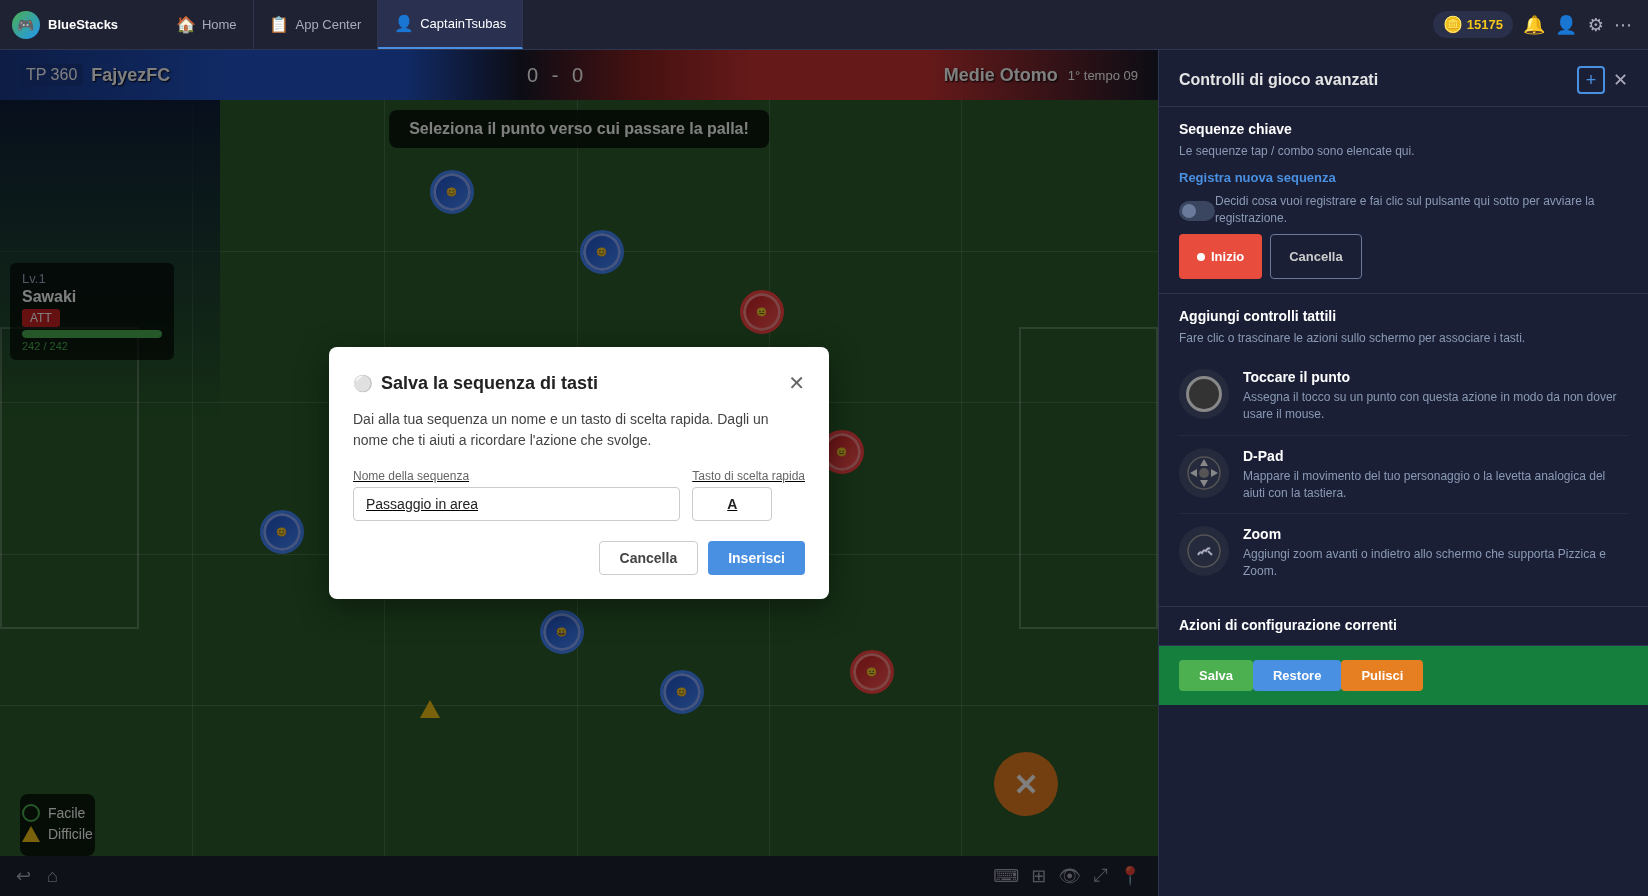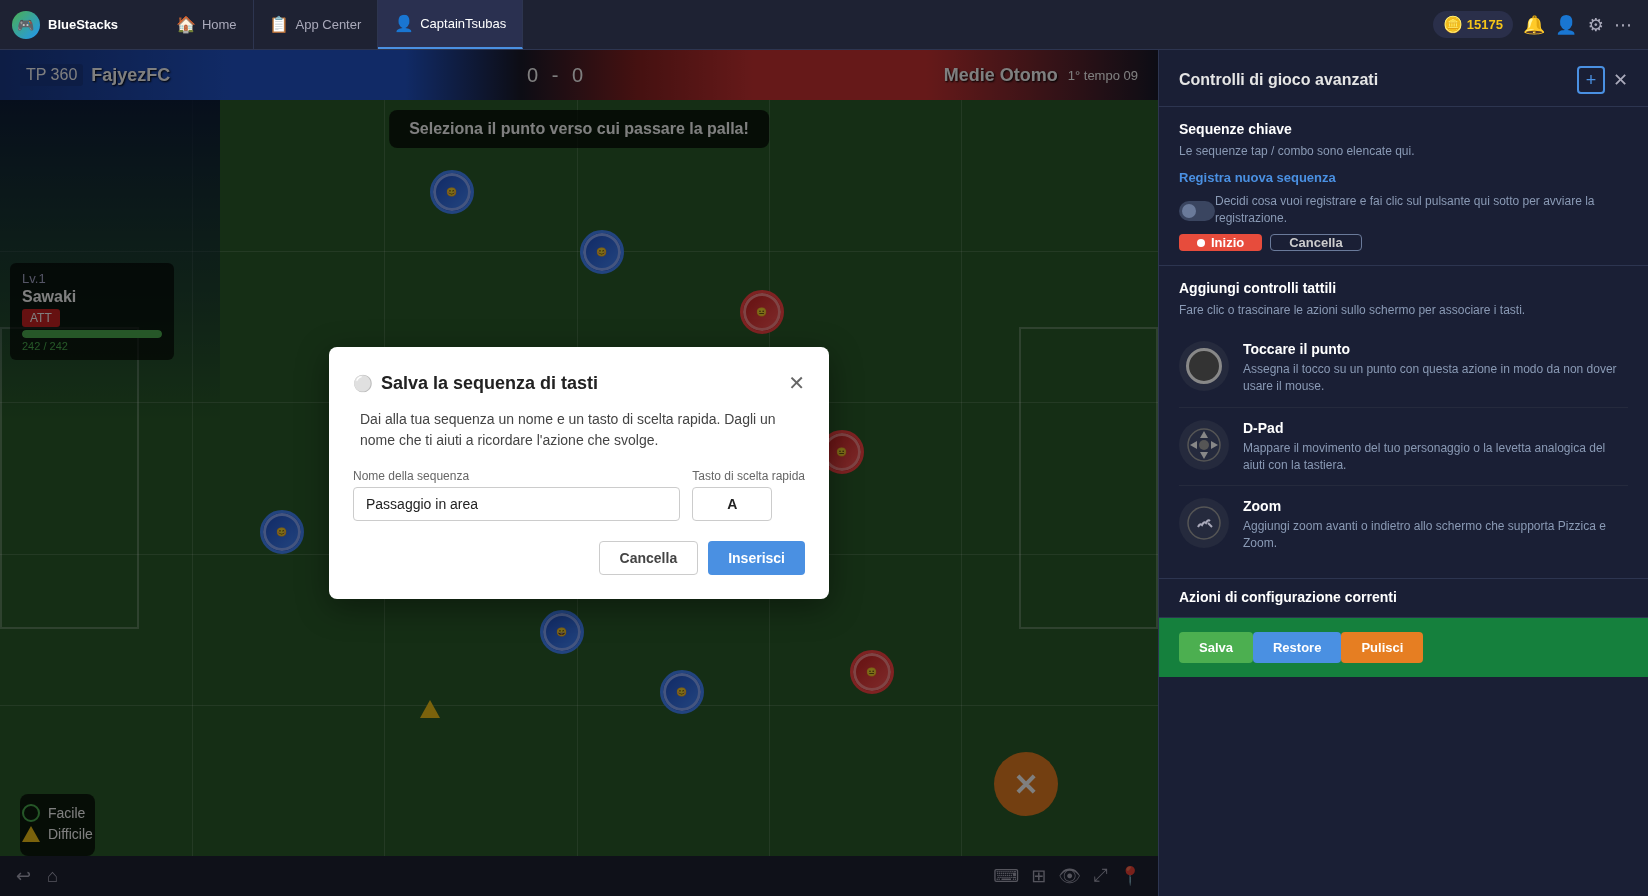--- a/index.html
+++ b/index.html
@@ -151,21 +151,21 @@
       background: #6a7a9a; border-radius: 50%;
       transition: 0.2s;
     }
     .toggle input:checked + .toggle-slider { background: #4a90e2; }
     .toggle input:checked + .toggle-slider:before { background: #fff; transform: translateX(16px); }
     .toggle-desc { color: #8a9ab5; font-size: 12px; line-height: 1.4; flex: 1; }
 
     
     .btn-row { display: flex; gap: 8px; margin-top: 8px; }
     .btn {
-      padding: 0 18px; border-radius: 4px; border: none; cursor: pointer;
+      padding: 14px 18px; border-radius: 4px; border: none; cursor: pointer;
       font-size: 13px; font-weight: 600;
     }
     .btn-red { background: #e74c3c; color: #fff; display: flex; align-items: center; gap: 6px; }
     .btn-red .dot { width: 8px; height: 8px; background: #fff; border-radius: 50%; }
     .btn-outline { background: transparent; border: 1px solid #6a7a9a; color: #ccc; }
 
     
     .control-item {
       display: flex; align-items: flex-start; gap: 14px;
       padding: 12px 0; border-bottom: 1px solid #252a3d;
@@ -200,22 +200,22 @@
       position: relative; box-shadow: 0 8px 32px rgba(0,0,0,0.4);
     }
     .modal-header {
       display: flex; align-items: center; justify-content: space-between;
       margin-bottom: 14px;
     }
     .modal-title-row { display: flex; align-items: center; gap: 8px; }
     .modal-icon { font-size: 16px; }
     .modal-title { font-size: 18px; font-weight: 700; color: #222; }
     .modal-close { font-size: 20px; color: #666; cursor: pointer; background: none; border: none; }
-    .modal-body { color: #444; font-size: 14px; line-height: 1.5; margin-bottom: 18px; margin-left: 7px; }
-    .modal-fields { display: flex; gap: 12px; margin-bottom: 20px; }
+    .modal-body { color: #444; font-size: 14px; line-height: 1.5; margin-bottom: 18px; }
+    .modal-fields { display: flex; gap: 12px; margin-bottom: 20px; text-decoration: underline; }
     .field-group { display: flex; flex-direction: column; gap: 4px; }
     .field-group.grow { flex: 1; }
     .field-label { font-size: 12px; color: #666; }
     .field-input {
       border: 1px solid #ccc; border-radius: 4px;
       padding: 8px 12px; font-size: 14px; color: #222;
       outline: none;
     }
     .field-input.shortcut { width: 80px; text-align: center; font-weight: 700; }
     .modal-footer { display: flex; justify-content: flex-end; gap: 10px; }

